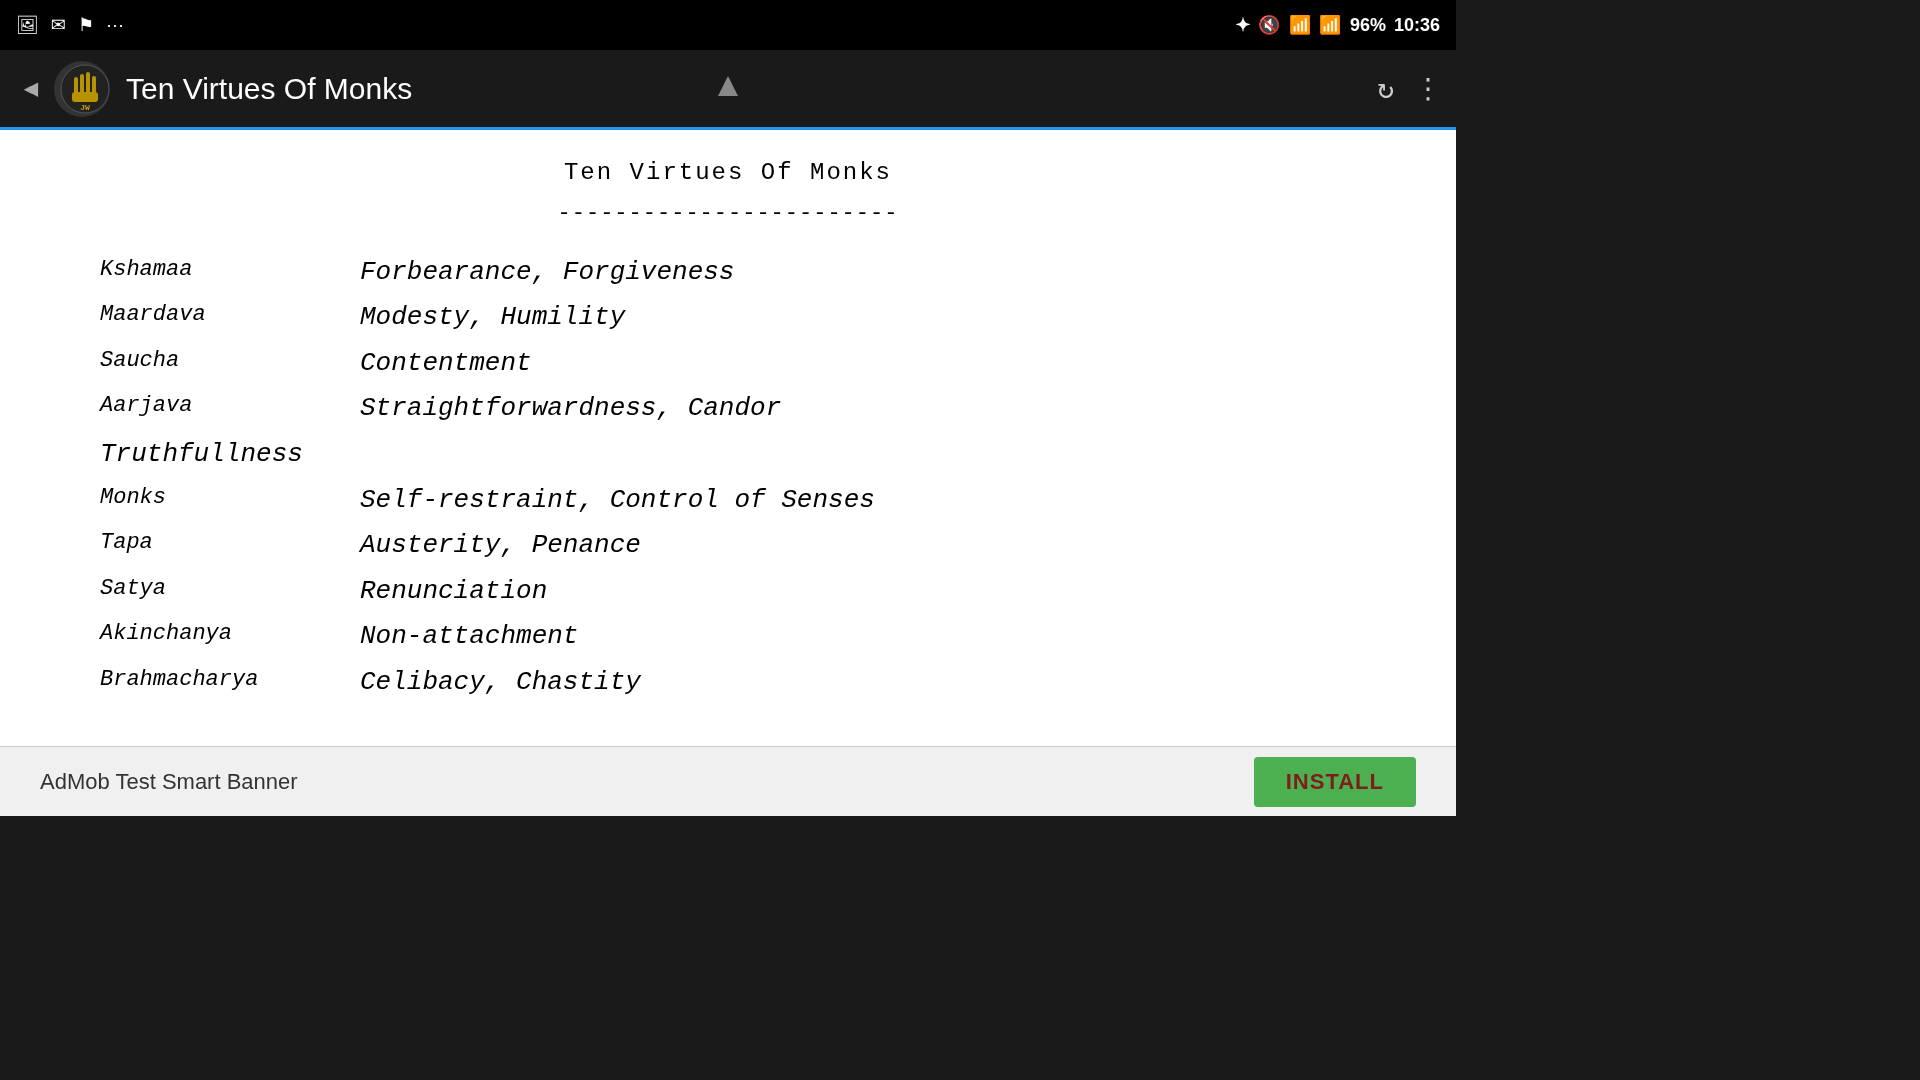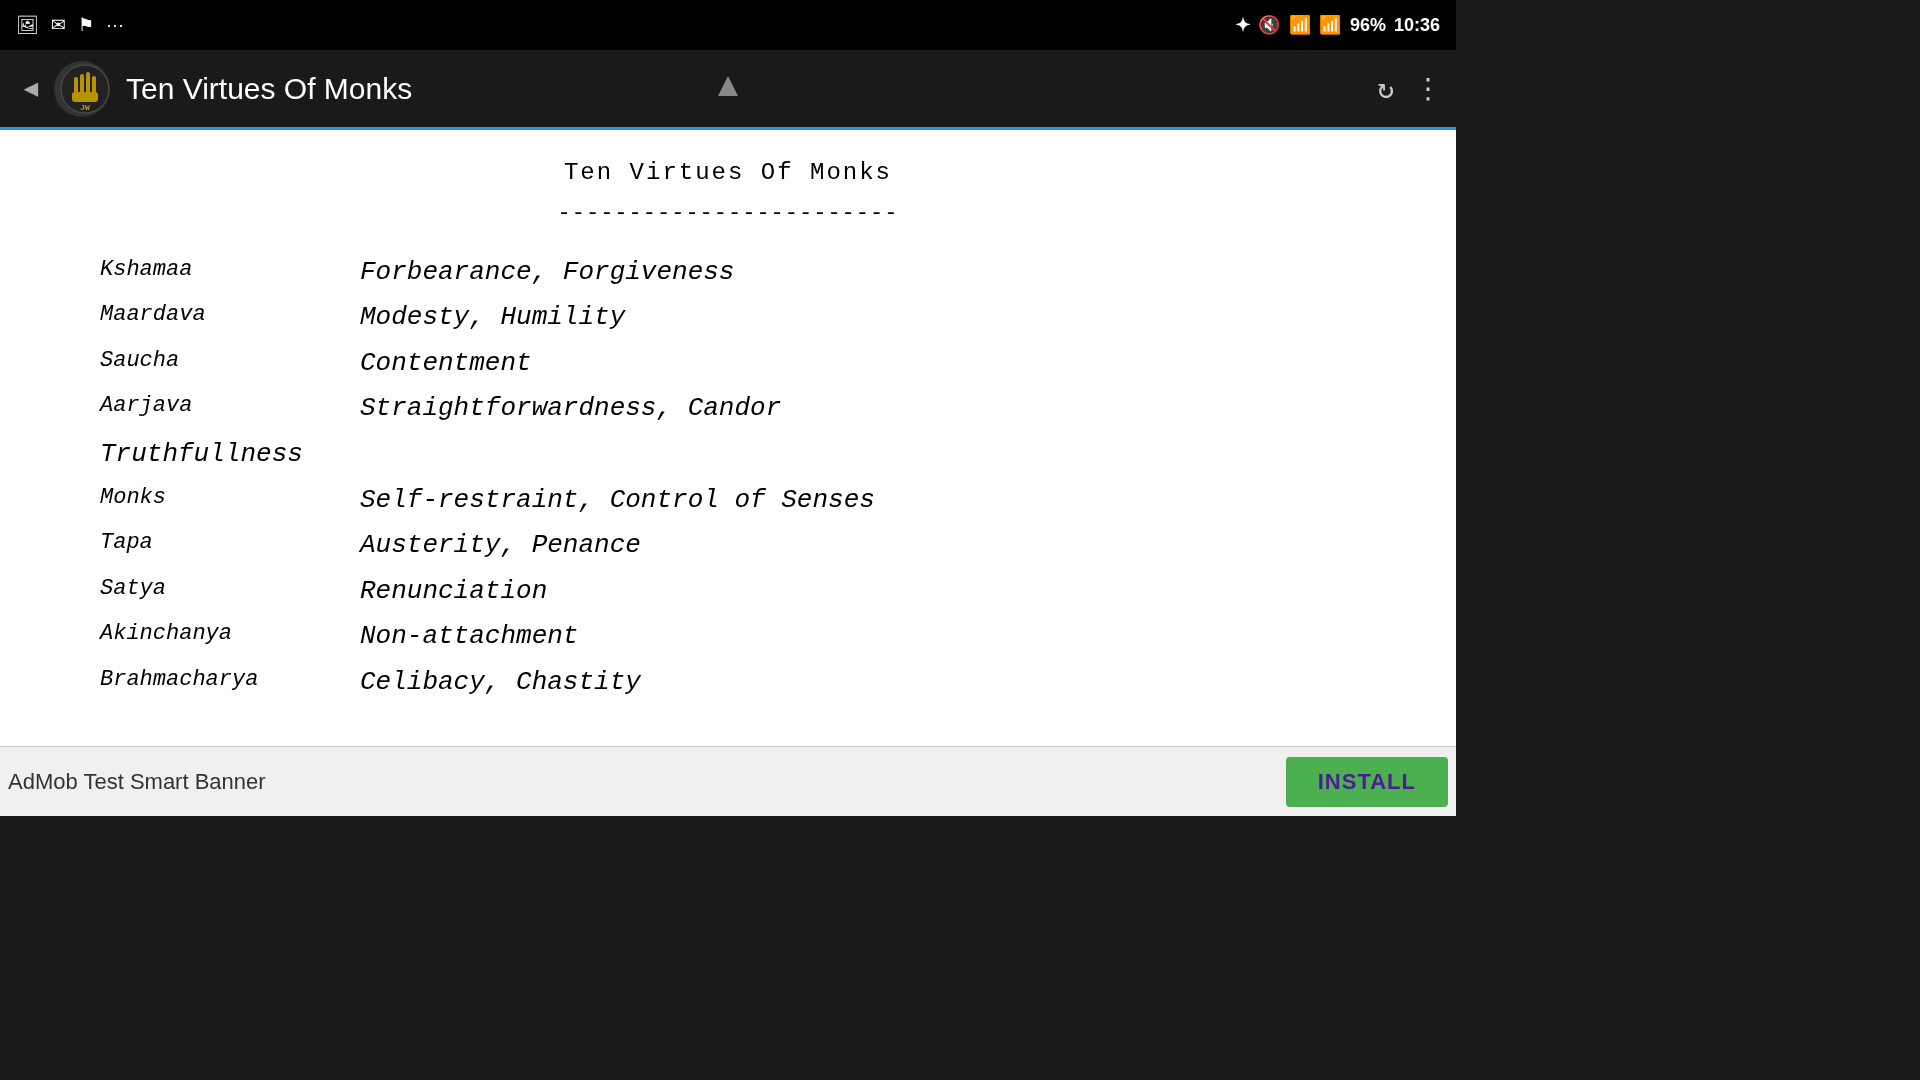--- a/index.html
+++ b/index.html
@@ -126,31 +126,31 @@
       font-size: 26px;
     }
 
     
     .ad-banner {
       background: #f0f0f0;
       height: 70px;
       display: flex;
       align-items: center;
       justify-content: space-between;
-      padding: 0 8px;
+      padding: 0 40px;
       border-top: 1px solid #ccc;
     }
     .ad-text {
       font-family: Arial, sans-serif;
       font-size: 22px;
       color: #333;
     }
     .install-btn {
       background: #4CAF50;
-      color: #4c1d95;
+      color: #7f1d1d;
       font-family: Arial, sans-serif;
       font-size: 22px;
       font-weight: bold;
       padding: 12px 32px;
       border: none;
       border-radius: 4px;
       cursor: pointer;
       letter-spacing: 1px;
     }
 

